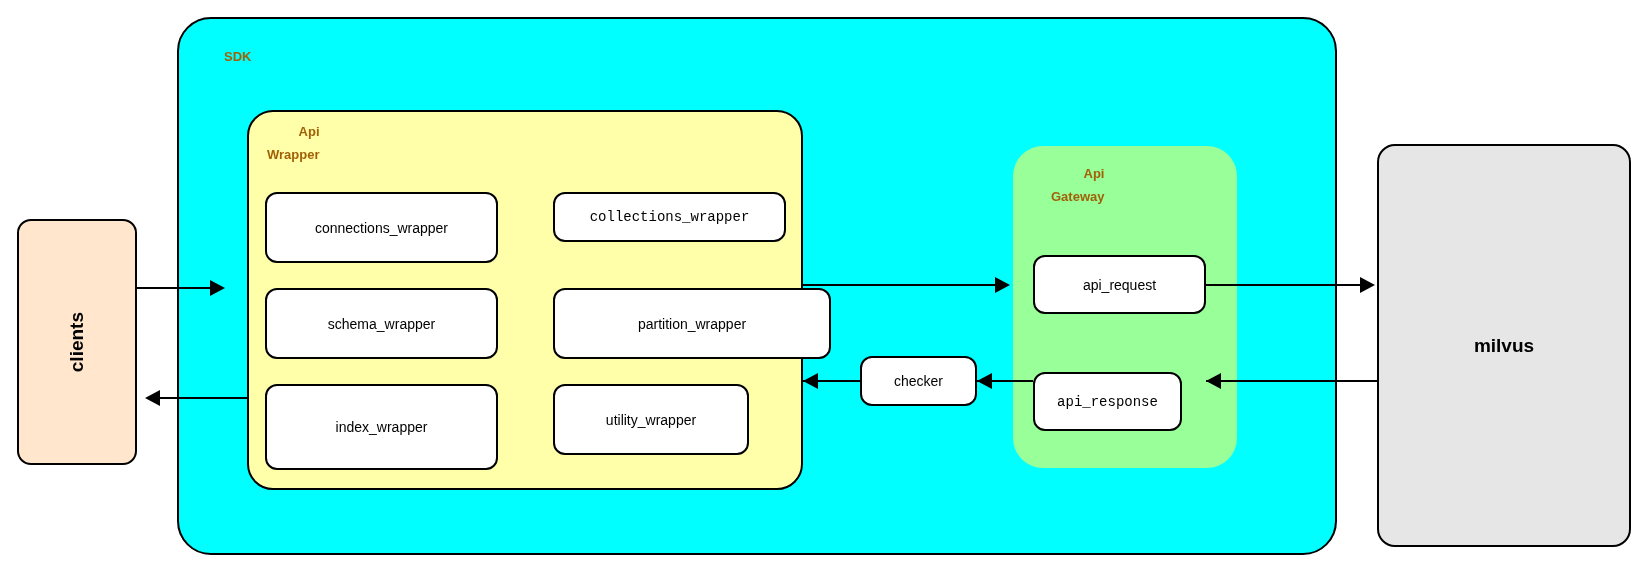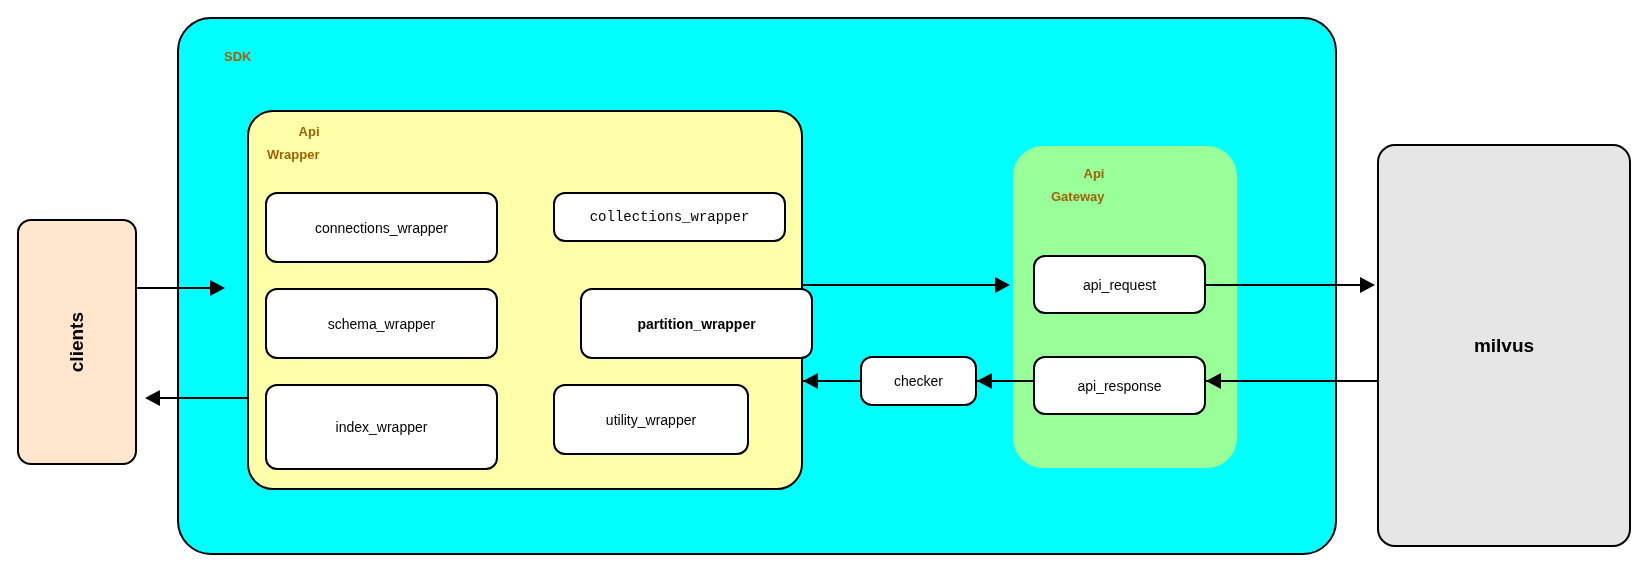--- a/index.html
+++ b/index.html
@@ -80,27 +80,27 @@
   .leaf {
     background: #ffffff;
     font-size: 14px;
     border-radius: 12px;
   }
 
   
   .leaf-connections { left: 265px; top: 192px; width: 233px; height: 71px; }
   .leaf-collections { left: 553px; top: 192px; width: 233px; height: 50px; font-family: Liberation Mono, monospace; }
   .leaf-schema      { left: 265px; top: 288px; width: 233px; height: 71px; }
-  .leaf-partition   { left: 580px; top: 288px; width: 233px; height: 71px; font-weight: bold; }
+  .leaf-partition   { left: 553px; top: 288px; width: 278px; height: 71px; }
   .leaf-index       { left: 265px; top: 384px; width: 233px; height: 86px; }
   .leaf-utility     { left: 553px; top: 384px; width: 196px; height: 71px; }
 
   
   .leaf-apireq  { left: 1033px; top: 255px; width: 173px; height: 59px; }
-  .leaf-apires  { left: 1033px; top: 356px; width: 173px; height: 59px; }
+  .leaf-apires  { left: 1033px; top: 372px; width: 149px; height: 59px; font-family: Liberation Mono, monospace; }
 
   
   .leaf-checker { left: 860px; top: 356px; width: 117px; height: 50px; }
 
   
   .box-clients {
     left: 17px;
     top: 219px;
     width: 120px;
     height: 246px;

